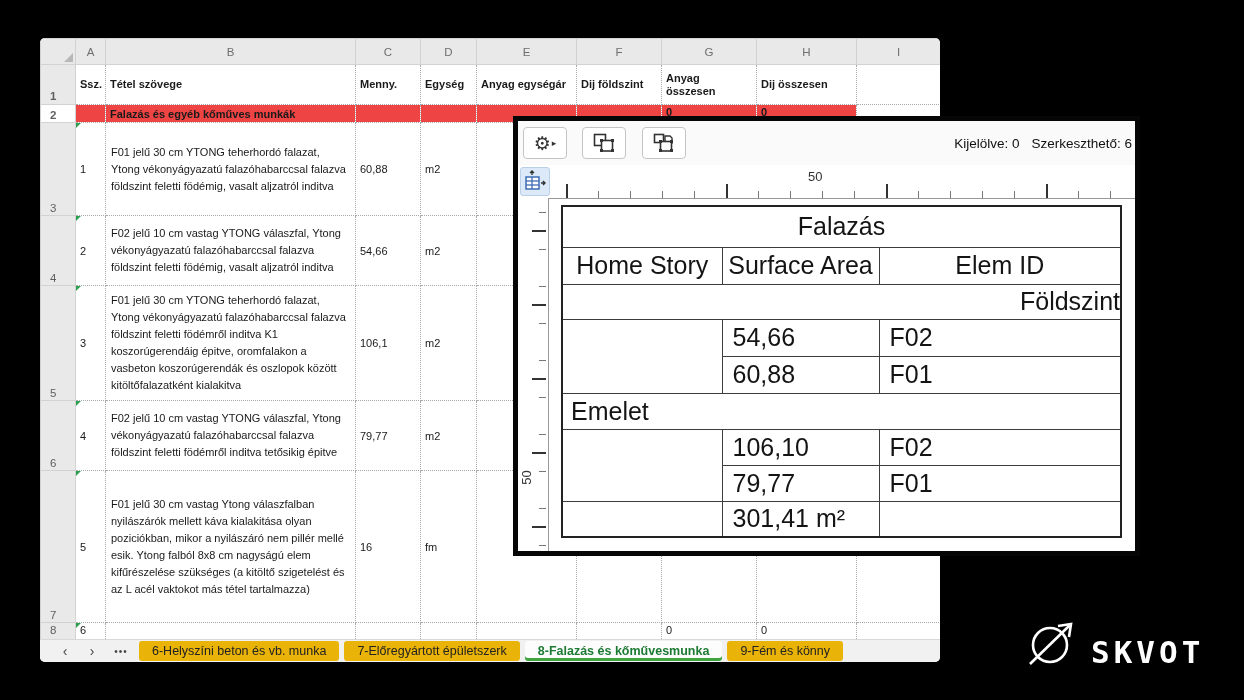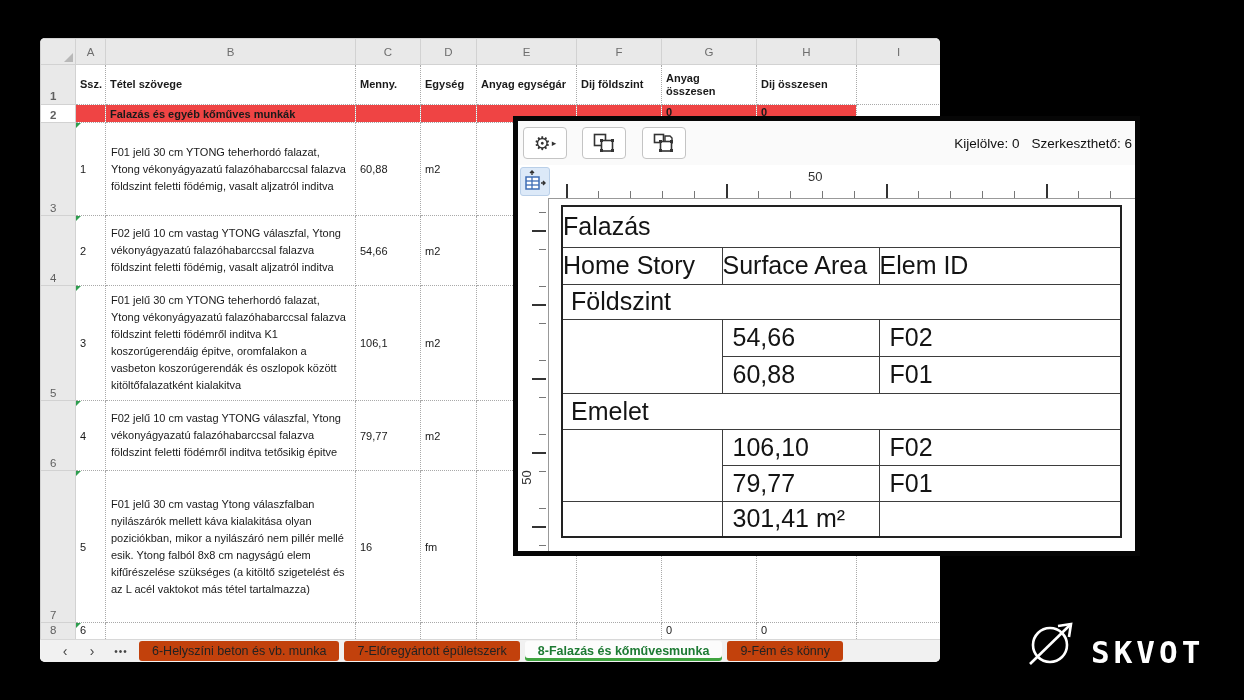--- a/index.html
+++ b/index.html
@@ -28,21 +28,21 @@
   .corner-tri{position:absolute;right:2px;bottom:2px;width:0;height:0;
        border-bottom:9px solid #b8b8b8;border-left:9px solid transparent;}
   td.vtop{vertical-align:top;}
 
   
   #tabbar{position:absolute;left:0;bottom:0;width:900px;height:23px;background:#F1F1F1;
           border-top:1px solid #d8d8d8;display:flex;align-items:center;gap:5px;
           padding-left:14px;overflow:hidden;box-sizing:border-box;}
   .navbtn{color:#444;font-size:14px;width:22px;text-align:center;flex:0 0 auto;cursor:default;}
   .navmore{color:#444;font-size:10px;letter-spacing:1px;width:26px;text-align:center;flex:0 0 auto;}
-  .tab{height:20px;line-height:20px;padding:0 13px;background:#c2410c;border-radius:3px;
+  .tab{height:20px;line-height:20px;padding:0 13px;background:#eab308;border-radius:3px;
        color:#222;font-size:12.5px;white-space:nowrap;flex:0 0 auto;}
   .tab.active{background:#FCFCFC;color:#1d7a33;font-weight:bold;
        box-shadow:inset 0 -3px 0 #3FA43F;}
 
   
   #schedule-window{position:absolute;left:513px;top:116px;width:627px;height:440px;
        background:#fff;border:5px solid #060606;box-sizing:border-box;}
   #sw-inner{position:relative;width:617px;height:430px;background:#fff;}
   #sw-toolbar{position:absolute;left:0;top:0;width:100%;height:44px;background:#FAFAFA;}
   .tool-btn{position:absolute;top:6px;width:44px;height:32px;background:#fff;
@@ -71,24 +71,24 @@
        background-repeat:repeat-y,repeat-y;
        background-position:right 2px top 32px,right 2px top 14px;}
   #v-ruler-label{position:absolute;left:1px;top:272px;font-size:13px;color:#333;
        transform:rotate(-90deg);}
   #draw-area{position:absolute;left:30px;top:77px;right:0;bottom:0;background:#fff;
        border-left:1px solid #999;border-top:1px solid #999;}
   table.sched{position:absolute;left:43px;top:84px;border-collapse:collapse;
        table-layout:fixed;width:559px;border:2px solid #222;}
   table.sched td{border:1px solid #3d3d3d;font-size:25px;color:#141414;
        padding:0 0 0 10px;vertical-align:middle;overflow:hidden;}
-  table.sched td.ctr{padding:0;}
+  table.sched td.ctr{text-align:center;padding:0;}
   table.sched td.grp{padding-left:8px;}
   tr.t-title{height:41px;}  tr.t-head{height:37px;margin-left:37px;}
-  tr.t-grp1{height:35px;}   tr.t-d37{height:37px;}
+  tr.t-grp1{height:35px;text-align:right;}   tr.t-d37{height:37px;}
   tr.t-grp2{height:36px;}   tr.t-d36{height:36px;}
 
   
   #logo{position:absolute;left:1024px;top:616px;display:flex;align-items:flex-end;gap:13px;}
   #logo-text{color:#fff;font-family:"DejaVu Sans Mono",monospace;font-weight:bold;
        font-size:31px;letter-spacing:4px;}
 </style>
 </head>
 <body>
 

